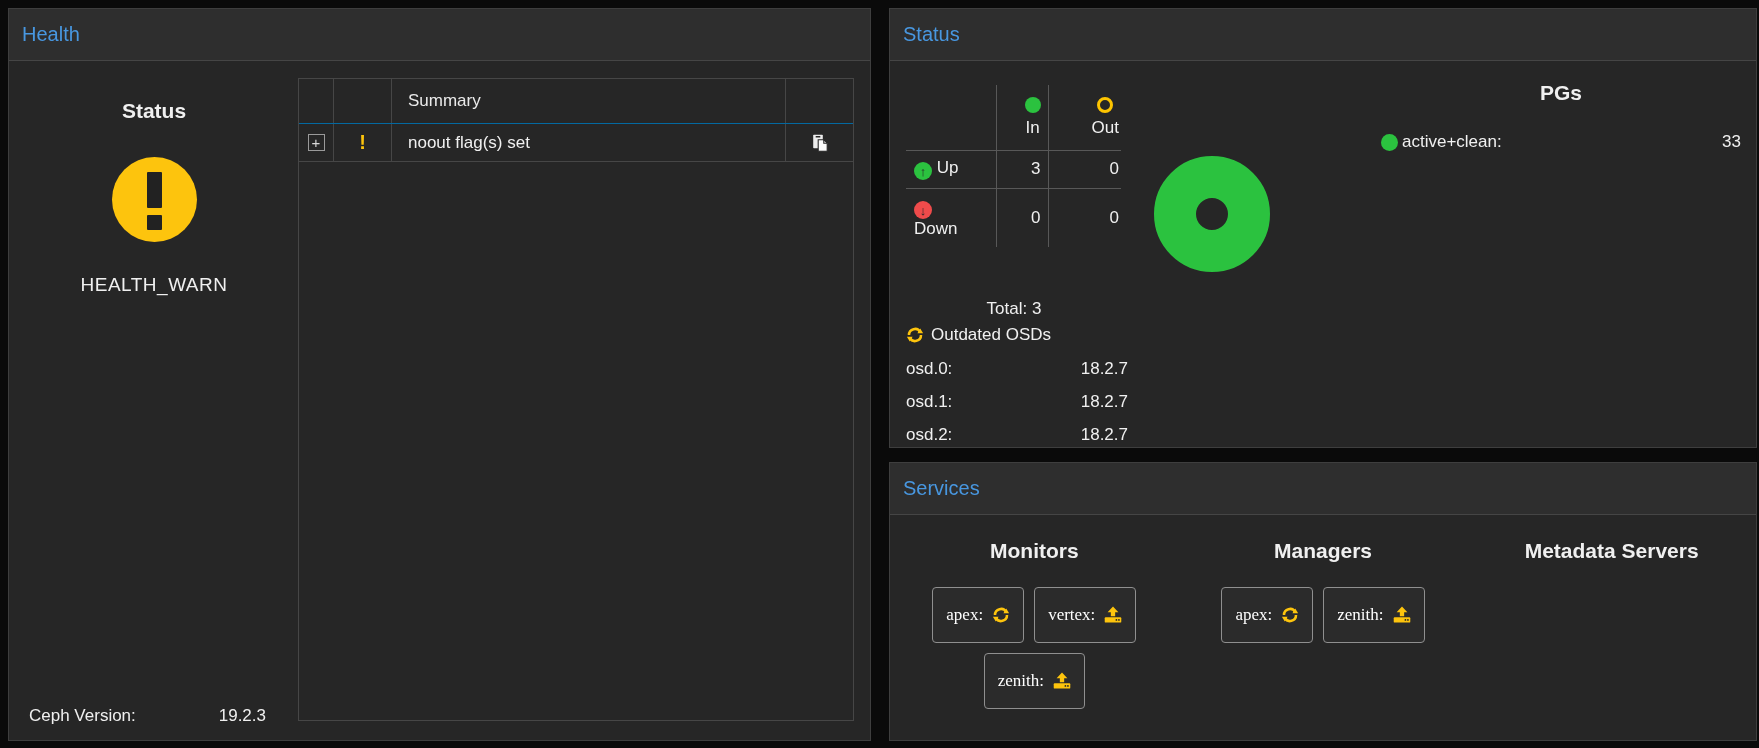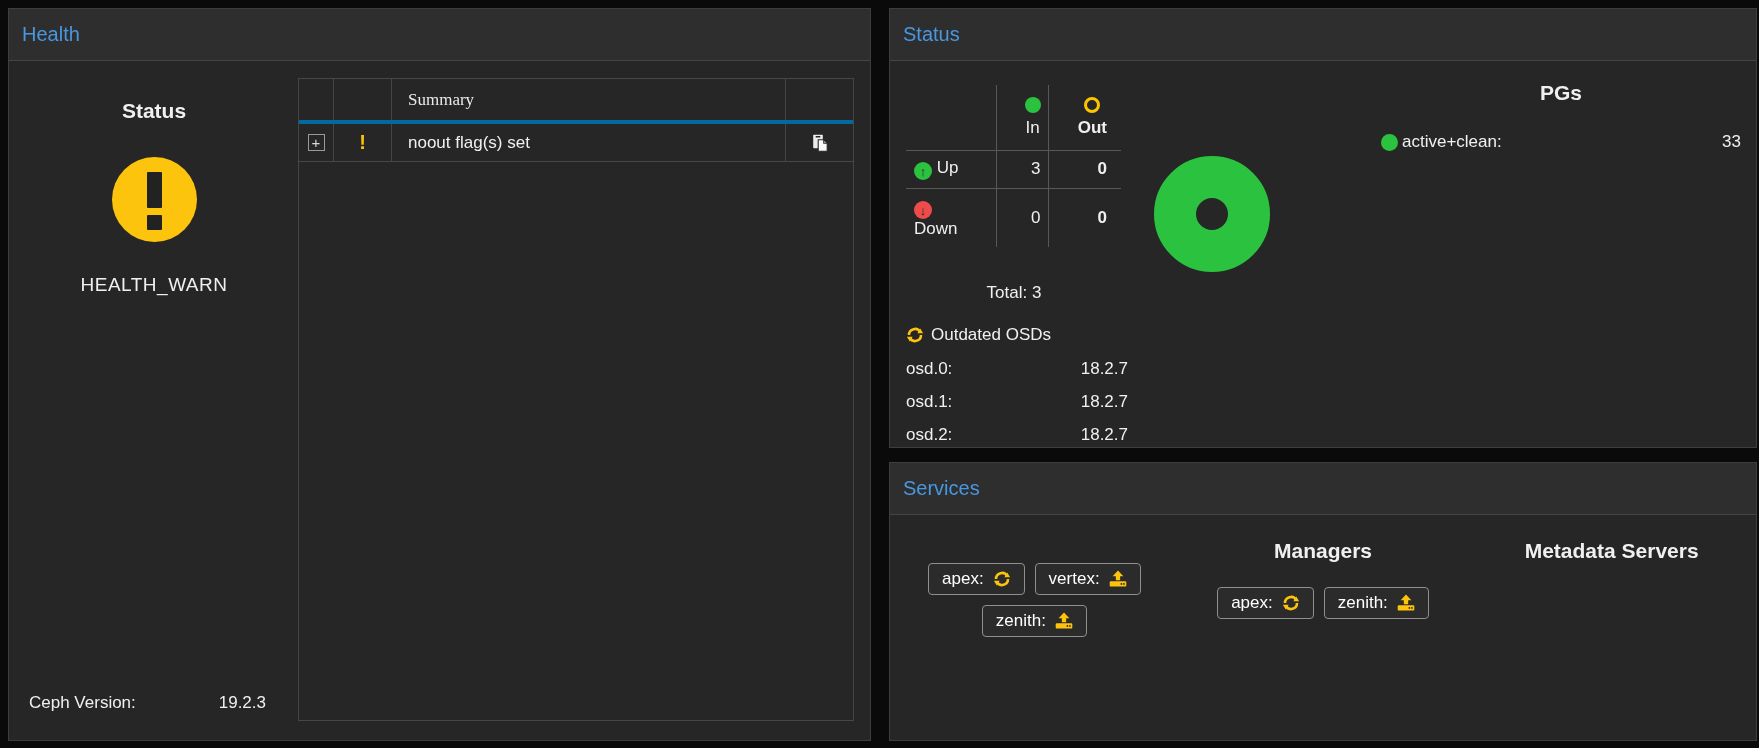--- a/index.html
+++ b/index.html
@@ -32,34 +32,34 @@
   .status-heading { text-align: center; margin-top: 38px; font-size: 21px; font-weight: bold; }
   .warn-circle {
     width: 85px; height: 85px; border-radius: 50%;
     background: #fdc40d; margin: 34px auto 0;
     display: flex; flex-direction: column; align-items: center; justify-content: flex-start;
   }
   .warn-bar { width: 15px; height: 36px; background: #222; margin-top: 15px; border-radius: 1px; }
   .warn-dot { width: 15px; height: 15px; background: #222; margin-top: 7px; border-radius: 1px; }
   .health-status-text { text-align: center; margin-top: 32px; font-size: 19px; letter-spacing: 0.5px; }
   .version-row {
-    position: absolute; bottom: 26px; left: 20px; width: 237px;
+    position: absolute; bottom: 13px; left: 20px; width: 237px;
     display: flex; justify-content: space-between; font-size: 17px; margin-top: 44px;
   }
 
   .health-table {
     position: absolute; left: 289px; top: 17px; right: 16px; bottom: 18px;
     border: 1px solid #464646;
   }
   .ht-row {
     display: grid;
     grid-template-columns: 35px 58px 1fr 67px;
     align-items: stretch;
   }
-  .ht-header { height: 45px; border-bottom: 4px solid #0369a1; font-family: Liberation Serif, serif; }
+  .ht-header { height: 45px; border-bottom: 1px solid #0369a1; }
   .ht-data { height: 38px; border-bottom: 1px solid #464646; }
   .ht-cell { display: flex; align-items: center; }
   .ht-cell.bordered { border-right: 1px solid #464646; }
   .ht-summary-head { padding-left: 16px; font-size: 17px; color: #eaeaea; }
   .expand-box {
     width: 17px; height: 17px; margin: 0 auto;
     border: 1px solid #9a9a9a; color: #d8d8d8;
     font-size: 15px; line-height: 14px; text-align: center;
     background: transparent; cursor: pointer; display: block;
   }
@@ -67,37 +67,37 @@
   .row-summary { padding-left: 16px; font-size: 17px; }
   .copy-btn { margin: 0 auto; background: none; border: none; cursor: pointer; display: flex; }
 
   
   #status-panel { left: 889px; top: 8px; width: 868px; height: 440px; }
 
   .osd-table { position: absolute; left: 16px; top: 24px; border-collapse: collapse; border-style: hidden; }
   .osd-table td { border: 1px solid #585858; font-size: 17px; vertical-align: middle; }
   .osd-table .c-label { width: 90px; padding: 4px 6px 4px 8px; margin-top: 44px; }
   .osd-table .c-in  { width: 52px; text-align: right; padding: 4px 7px; }
-  .osd-table .c-out { width: 73px; text-align: right; padding: 4px 14px; font-weight: bold; }
+  .osd-table .c-out { width: 73px; text-align: right; padding: 4px 2px; }
   .osd-table .hdr td { height: 65px; }
   .osd-table .row-up td { height: 38px; }
   .osd-table .row-down td { height: 59px; }
   .dot { display: inline-block; width: 16px; height: 16px; border-radius: 50%; }
   .dot-in { background: #2bc23f; }
   .dot-out { background: transparent; border: 3px solid #fdc400; }
   .arrow-circle {
     display: inline-flex; width: 18px; height: 18px; border-radius: 50%;
     align-items: center; justify-content: center;
     font-size: 13px; font-weight: bold; color: #262626; vertical-align: -3px;
   }
   .arrow-up { background: #2bc23f; }
   .arrow-down { background: #ef4b4b; }
   .hdr-stack { display: inline-block; text-align: center; }
 
-  .total-line { position: absolute; left: 16px; top: 222px; width: 216px; text-align: center; font-size: 17px; }
+  .total-line { position: absolute; left: 16px; top: 238px; width: 216px; text-align: center; font-size: 17px; }
 
   .outdated { position: absolute; left: 16px; top: 264px; width: 222px; font-size: 17px; }
   .outdated-title { display: flex; align-items: center; gap: 7px; margin-bottom: 7px; }
   .outdated-row { display: flex; justify-content: space-between; height: 33px; align-items: center; }
 
   .donut {
     position: absolute; left: 264px; top: 95px;
     width: 116px; height: 116px; border-radius: 50%;
     border: 42px solid #2bc23f;
   }
@@ -113,22 +113,22 @@
   #services-panel { left: 889px; top: 462px; width: 868px; height: 279px; }
   .services-grid { display: grid; grid-template-columns: 1fr 1fr 1fr; padding-top: 24px; }
   .svc-col { text-align: center; }
   .svc-heading { font-size: 21px; font-weight: bold; }
   .badge-wrap {
     display: flex; flex-wrap: wrap; justify-content: center;
     gap: 10px; margin-top: 24px; padding: 0 10px;
   }
   .svc-badge {
     display: inline-flex; align-items: center; gap: 9px;
-    padding: 5px 13px; border: 1px solid #8f8f8f; border-radius: 4px;
-    background: #2b2b2b; color: #fff; font-size: 17px; cursor: pointer;
+    padding: 17px 13px; border: 1px solid #8f8f8f; border-radius: 4px;
+    background: #2b2b2b; color: #fff; font-size: 17px; cursor: pointer; font-family: Liberation Serif, serif;
   }
   svg { display: block; }
 </style>
 </head>
 <body>
 
 <section class="panel" id="health-panel">
   <div class="panel-header">
     <span class="panel-title">Health</span>
   </div>
@@ -265,20 +265,21 @@
 </section>
 
 <section class="panel" id="services-panel">
   <div class="panel-header">
     <span class="panel-title">Services</span>
   </div>
   <div class="panel-body">
     <div class="services-grid">
 
       <div class="svc-col">
+        <div class="svc-heading">Monitors</div>
         <div class="badge-wrap">
           <span class="svc-badge">
             <span>apex:</span>
             <span>
               <svg viewBox="0 0 24 24" width="18" height="18">
                 <path d="M20 12a8 8 0 0 1-15 3.9" fill="none" stroke="#fdc40d" stroke-width="3.4"></path>
                 <path d="M4 12a8 8 0 0 1 15-3.9" fill="none" stroke="#fdc40d" stroke-width="3.4"></path>
                 <polygon points="22.8,9.6 15.2,9.6 19,3.4" fill="#fdc40d"></polygon>
                 <polygon points="1.2,14.4 8.8,14.4 5,20.6" fill="#fdc40d"></polygon>
               </svg>

